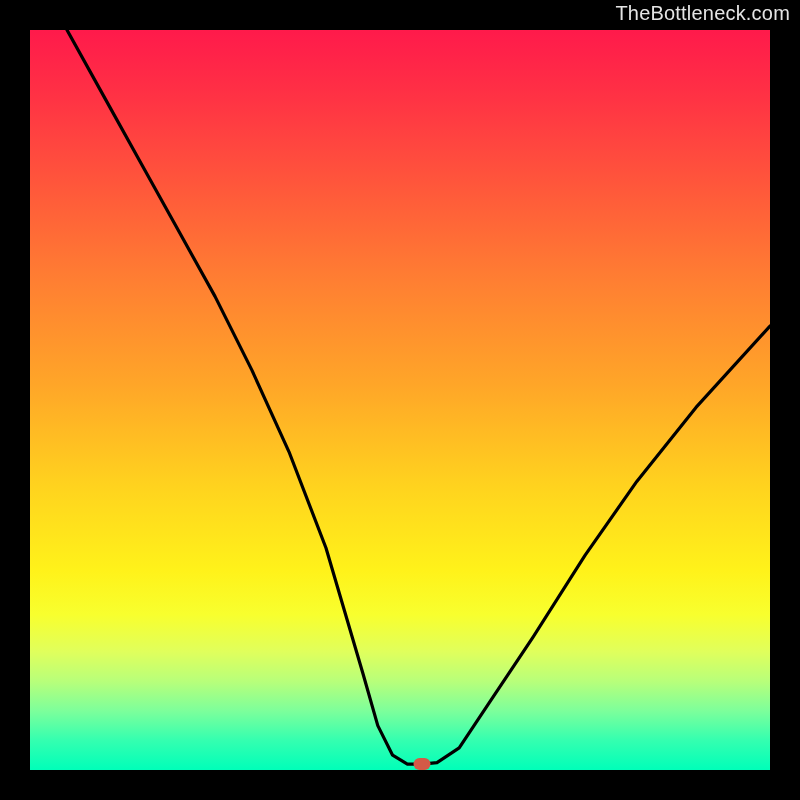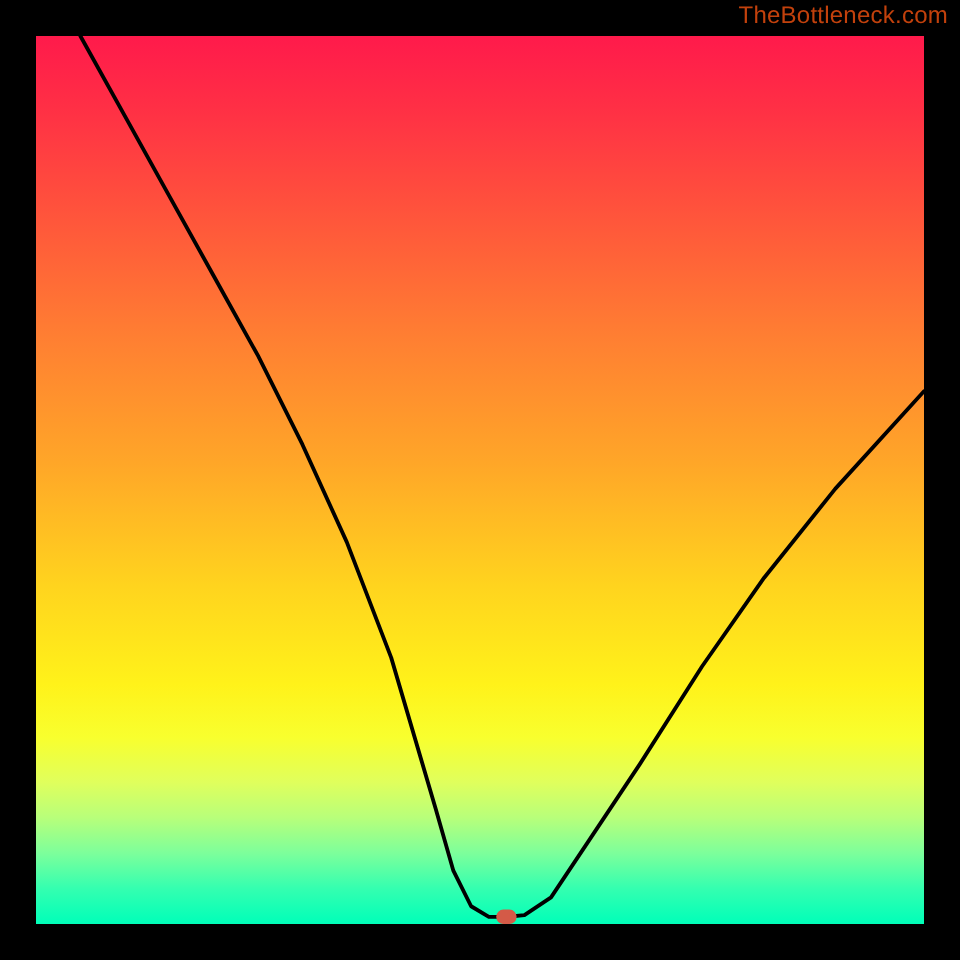--- a/index.html
+++ b/index.html
@@ -14,21 +14,21 @@
   .frame {
     position: relative;
     width: 800px;
     height: 800px;
     background: #000;
   }
   .watermark {
     position: absolute;
     top: 2px;
     right: 10px;
-    color: #c2410c;
+    color: #e5e5e5;
     font-size: 20px;
     font-weight: 500;
     letter-spacing: 0.2px;
     z-index: 30;
   }
   
   .plot {
     position: absolute;
     left: 30px;
     top: 30px;

